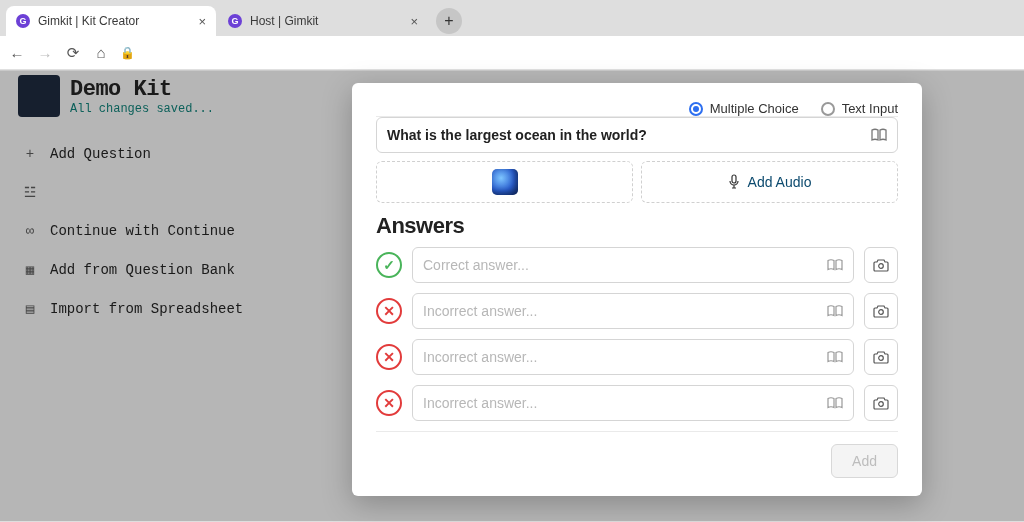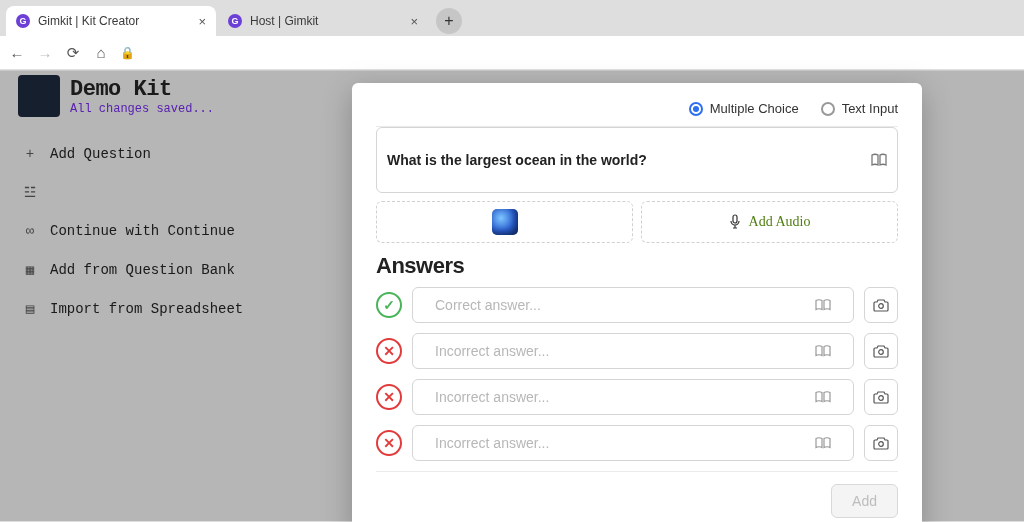--- a/index.html
+++ b/index.html
@@ -61,21 +61,21 @@
   }
   .sidebar {
     width: 310px;
     padding: 4px 18px;
     background: rgba(0,0,0,0);
     font-family: Liberation Mono, monospace;
   }
   .kit-head { display:flex; gap:10px; align-items:center; margin-bottom:18px;}
   .kit-thumb { width:42px;height:42px;background:#1b2639;border-radius:4px; }
   .kit-title { font-size:22px; font-weight:900; letter-spacing:-0.5px;}
-  .kit-sub { font-size:12px; color:#6d28d9;}
+  .kit-sub { font-size:12px; color:#0f766e;}
   .side-item {
     display:flex; align-items:center; gap:12px;
     padding:11px 4px; font-size:14px; color:#222;
   }
   .side-item .ic { width:16px; text-align:center; color:#555; font-size:14px;}
   
   .overlay {
     position:absolute; inset:0; background:rgba(0,0,0,0.18);
   }
   
@@ -83,56 +83,56 @@
     position:absolute;
     left:352px; top:12px;
     width:570px;
     background:#fff;
     border-radius:6px;
     box-shadow:0 8px 30px rgba(0,0,0,0.25);
     padding:18px 24px 18px 24px;
   }
   .type-row {
     display:flex; justify-content:flex-end; gap:22px;
-    border-bottom:1px solid #eaeaea; padding-bottom:10px;
+    border-bottom:1px solid #eaeaea; padding-bottom:0;
   }
   .radio {
     display:flex; align-items:center; gap:7px; font-size:13px; color:#333;
   }
   .radio .dot { width:14px;height:14px;border-radius:50%;border:2px solid #999; position:relative;}
   .radio.sel .dot{ border-color:#2d6ff0;}
   .radio.sel .dot::after{content:"";position:absolute;inset:2px;border-radius:50%;background:#2d6ff0;}
   .sec-title { font-size:22px; font-weight:900; letter-spacing:-0.5px; margin:10px 0 8px 0;}
   .q-input {
     display:flex; align-items:center; border:1px solid #d5d5d5; border-radius:6px;
-    padding:24px 10px; font-size:14px; font-weight:600; color:#222;
+    padding:9px 10px; font-size:14px; font-weight:600; color:#222;
   }
   .q-input .val{flex:1;}
   .q-icons{ color:#777; font-size:14px; display:flex; gap:6px;}
   .media-row{ display:flex; gap:8px; margin-top:8px;}
   .media-box{
     flex:1; height:42px; border:1px dashed #d0d0d0; border-radius:6px;
-    display:flex; align-items:center; justify-content:center; gap:8px; font-size:14px; color:#4d7c0f;font-family:Liberation Serif, serif;
+    display:flex; align-items:center; justify-content:center; gap:8px; font-size:14px; color:#0c4a6e;
   }
   .earth{
     width:26px;height:26px;border-radius:5px;
     background: radial-gradient(circle at 35% 35%, #7ec6ff 0%, #2a5fd0 55%, #12327a 100%);
     box-shadow: inset -3px -3px 6px rgba(0,0,0,.35);
   }
   .answers .row{
     display:flex; align-items:center; gap:10px; margin-bottom:10px;
   }
   .mark{
     width:26px;height:26px;border-radius:50%;border:2px solid; display:flex;align-items:center;justify-content:center;font-size:14px;font-weight:bold;
   }
   .mark.ok{ border-color:#49b45a;color:#49b45a;}
   .mark.no{ border-color:#e23b3b;color:#e23b3b;}
   .ans-input{
     flex:1; display:flex; align-items:center; border:1px solid #d5d5d5; border-radius:6px;
-    padding:9px 22px; color:#b7b7b7; font-size:14px;
+    padding:9px 10px; color:#b7b7b7; font-size:14px;
   }
   .ans-input .ph{flex:1;}
   .minibtn{
     width:34px;height:36px;border:1px solid #d5d5d5;border-radius:6px;
     display:flex;align-items:center;justify-content:center;font-size:14px;color:#555;
   }
   .modal-footer{
     display:flex; justify-content:flex-end; border-top:1px solid #eaeaea;
     margin-top:8px; padding-top:12px;
   }

